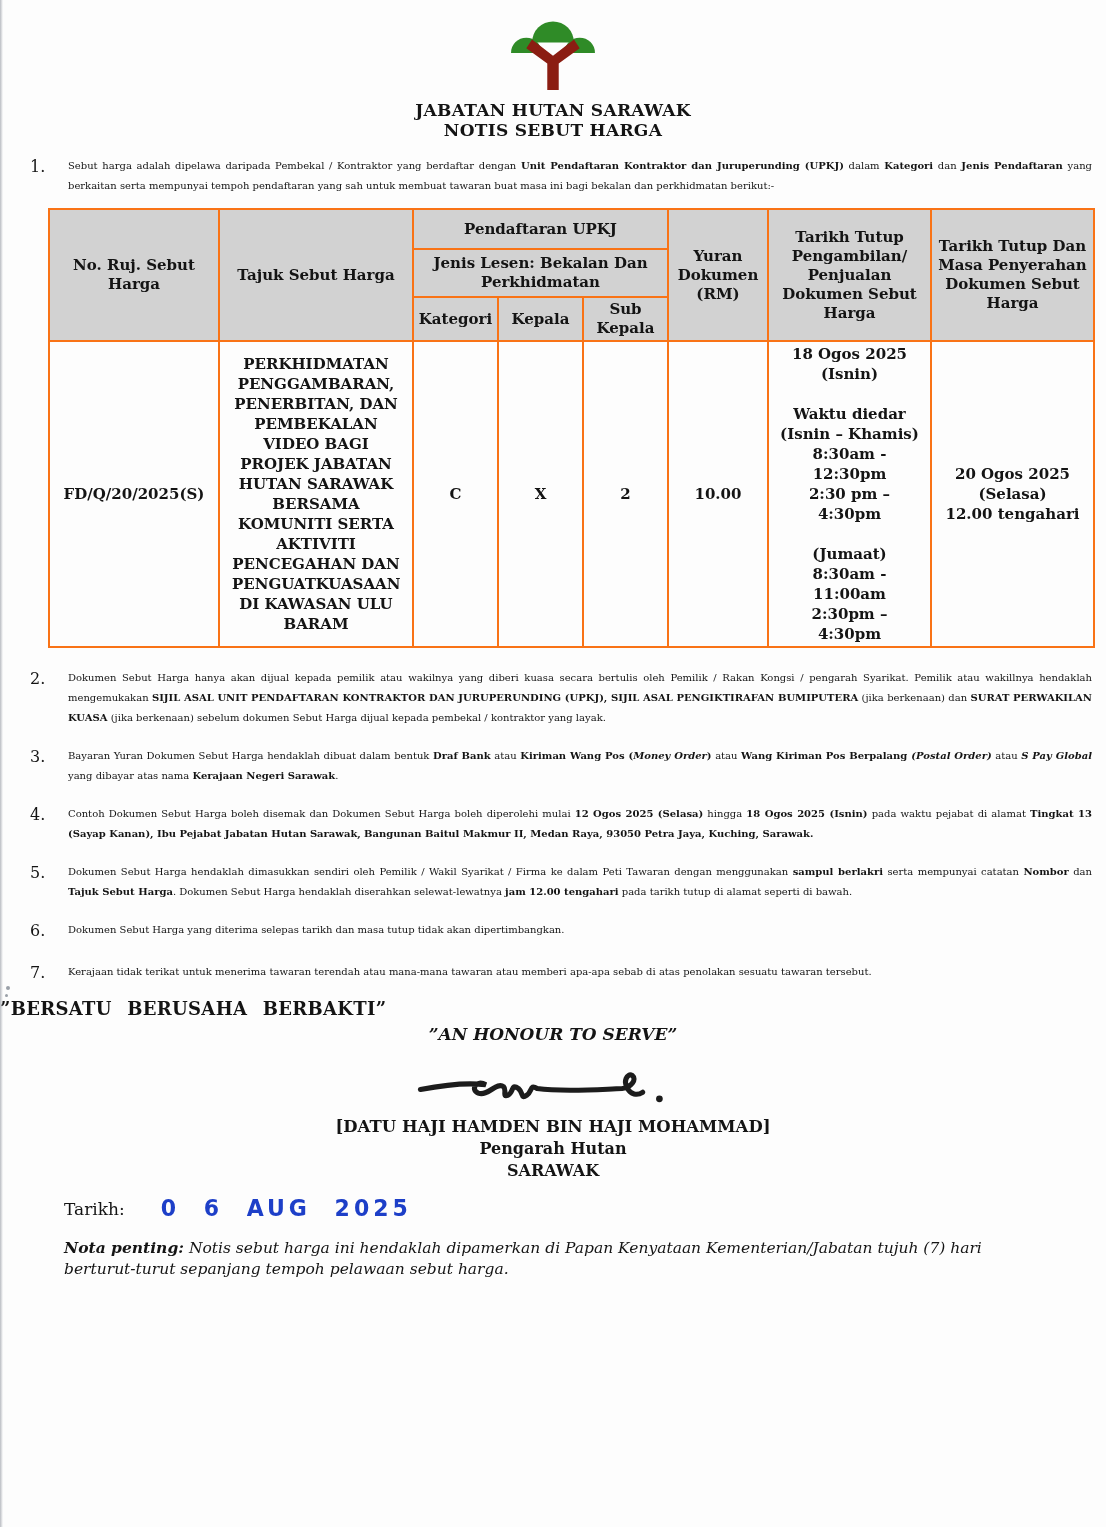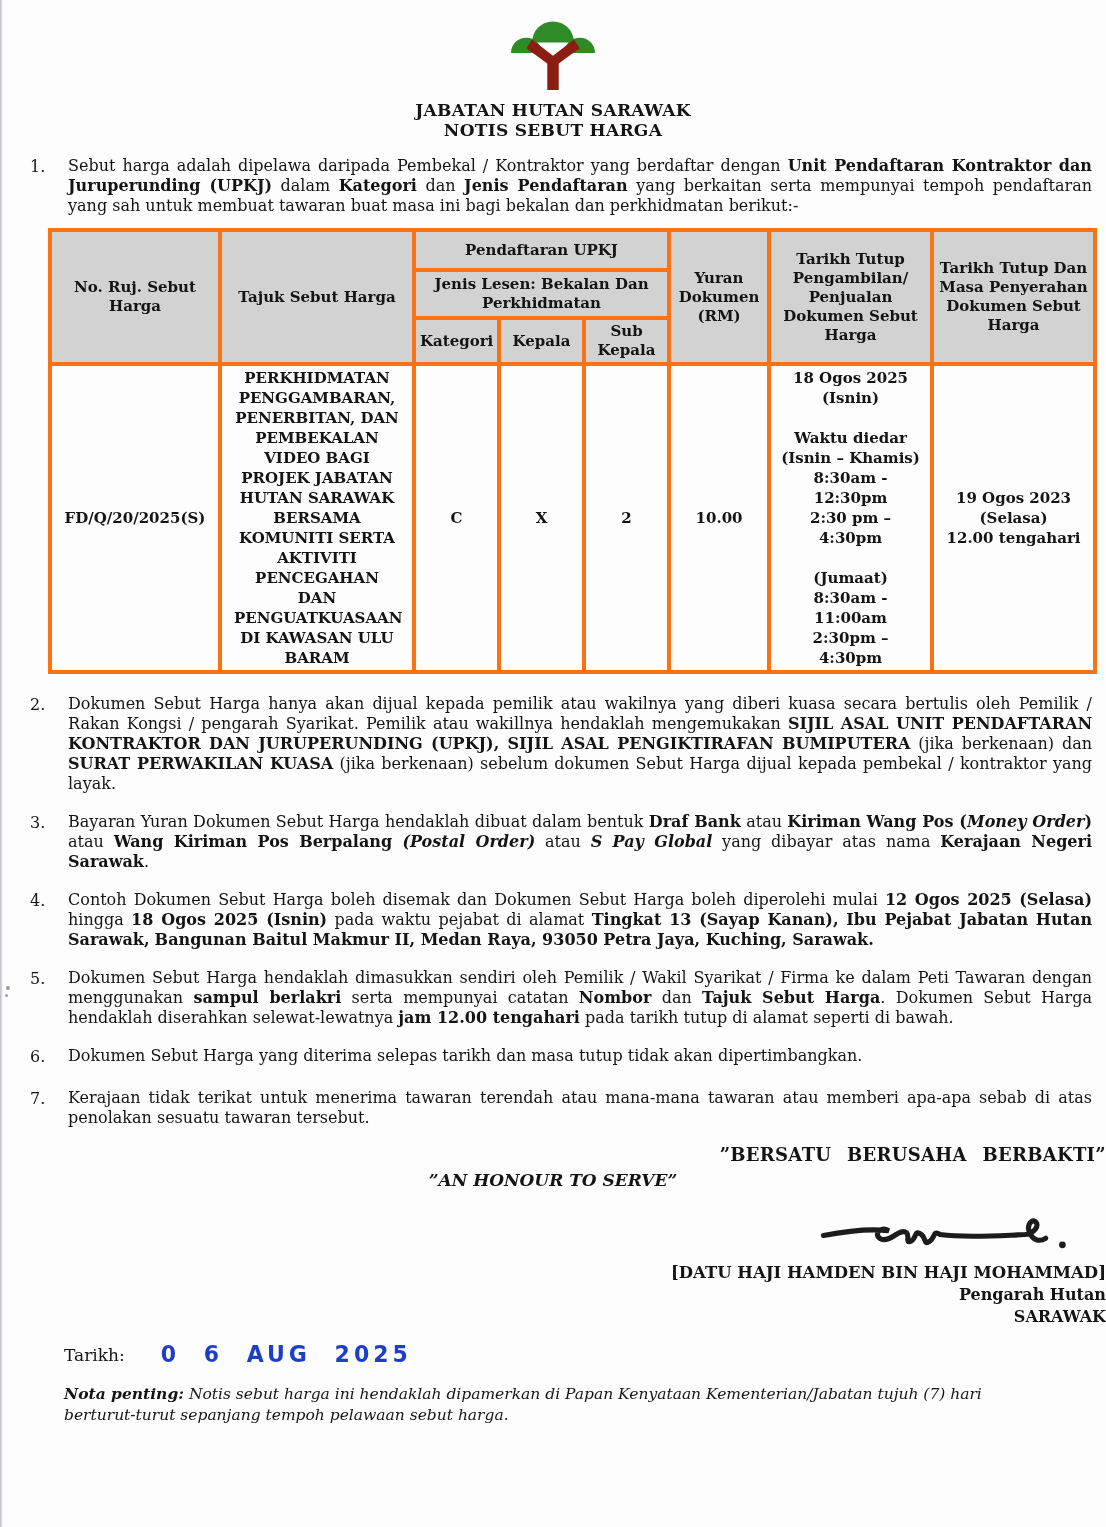--- a/index.html
+++ b/index.html
@@ -17,51 +17,51 @@
   .scan-edge{position:absolute;left:0;top:0;width:3px;height:100%;
     background:linear-gradient(to right,#b9bcc2,rgba(255,255,255,0));}
   .scan-mark{position:absolute;background:#9aa0a8;border-radius:50%;}
 
   .logo-wrap{text-align:center;}
   .title-block{text-align:center;line-height:20px;margin-top:4px;}
   .title-block div{font-weight:bold;font-size:17px;letter-spacing:.3px;}
 
   .item{display:flex;margin:14px 14px 0 30px;}
   .item .num{width:38px;flex:0 0 38px;font-size:16px;padding-top:1px;}
-  .item .txt{flex:1;font-size:16px;line-height:20px;text-align:justify;}
+  .item .txt{flex:1;font-size:10px;line-height:20px;text-align:justify;}
 
   table.qt{
     border-collapse:collapse;
     margin:12px 0 0 48px;
     table-layout:fixed;
     width:1045px;
     font-size:15px;
   }
   table.qt th,table.qt td{
-    border:4px solid #f97316;
+    border:2px solid #f97316;
     font-weight:bold;
     text-align:center;
     vertical-align:middle;
     padding:2px 4px;
     box-sizing:border-box;
   }
   table.qt th{background:#d2d2d2;line-height:19px;}
   .h-r1{height:40px;}
   .h-r2{height:48px;}
   .h-r3{height:40px;}
   .body-row td{height:280px;background:#fdfdfd;line-height:20px;}
   .tajuk-cell{padding:0 12px !important;}
   .cl{line-height:20px;min-height:10px;}
 
   .address{ text-align:center;font-weight:bold;font-size:16px;line-height:22px;margin-top:12px;}
 
-  .motto1{text-align:right;font-weight:bold;font-size:18px;word-spacing:9px;margin-top:16px;letter-spacing:.3px;}
+  .motto1{text-align:left;font-weight:bold;font-size:18px;word-spacing:9px;margin-top:16px;letter-spacing:.3px;}
   .motto2{text-align:center;font-weight:bold;font-style:italic;font-size:17px;margin-top:5px;}
 
-  .sig-block{text-align:right;margin-top:10px;line-height:22px;}
+  .sig-block{text-align:center;margin-top:10px;line-height:22px;}
   .sig-name{font-weight:bold;font-size:16.5px;}
   .sig-title{font-weight:bold;font-size:16px;}
 
   .date-row{margin:14px 0 0 64px;font-size:17px;display:flex;align-items:center;}
   .stamp{
     font-family:"DejaVu Sans","Liberation Sans",sans-serif;
     font-weight:bold;font-size:22px;letter-spacing:4px;word-spacing:12px;
     margin-left:36px;transform:scaleY(1.04);
   }
 
@@ -140,21 +140,21 @@
             <div class="cl">2:30 pm –</div>
             <div class="cl">4:30pm</div>
             <div class="cl">&nbsp;</div>
             <div class="cl">(Jumaat)</div>
             <div class="cl">8:30am -</div>
             <div class="cl">11:00am</div>
             <div class="cl">2:30pm –</div>
             <div class="cl">4:30pm</div>
           </td>
       <td>
-            <div class="cl">19 Ogos 2023</div>
+            <div class="cl">20 Ogos 2025</div>
             <div class="cl">(Selasa)</div>
             <div class="cl">12.00 tengahari</div>
           </td>
     </tr>
   </tbody>
     </table>
 
   <div class="item" style="margin-top:20px;">
     <div class="num">2.</div>
     <div class="txt"><span>Dokumen Sebut Harga hanya akan dijual kepada pemilik atau wakilnya yang diberi kuasa secara bertulis oleh Pemilik / Rakan Kongsi / pengarah Syarikat. Pemilik atau wakillnya hendaklah mengemukakan </span><span style="font-weight: bold;">SIJIL ASAL UNIT PENDAFTARAN KONTRAKTOR DAN JURUPERUNDING (UPKJ), SIJIL ASAL PENGIKTIRAFAN BUMIPUTERA</span><span> (jika berkenaan) dan </span><span style="font-weight: bold;">SURAT PERWAKILAN KUASA</span><span> (jika berkenaan) sebelum dokumen Sebut Harga dijual kepada pembekal / kontraktor yang layak.</span></div>

